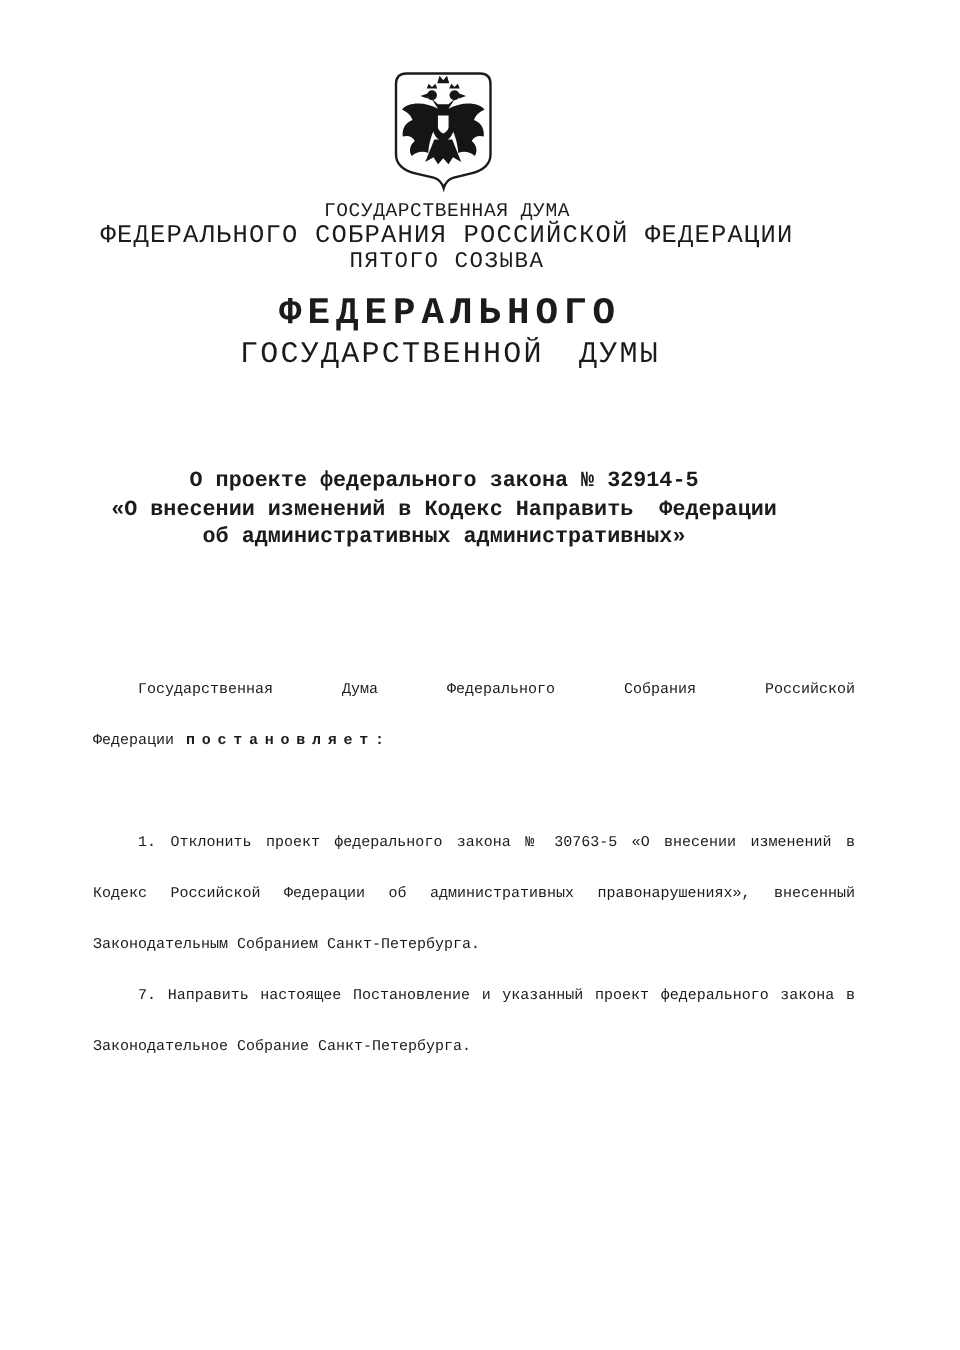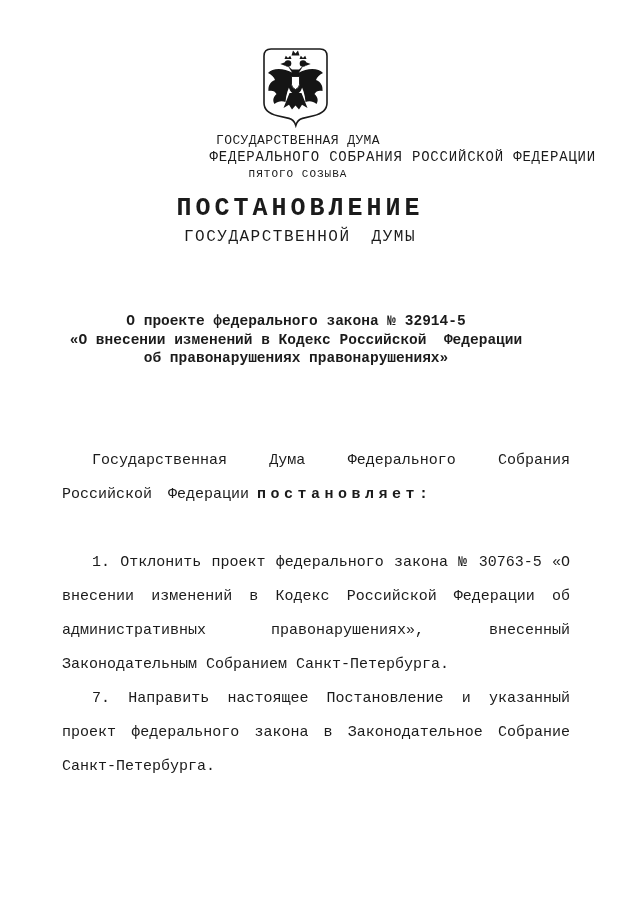--- a/index.html
+++ b/index.html
@@ -26,39 +26,39 @@
   
   .org {
     position: absolute;
     top: 132px;
     left: 0;
     width: 596px;
     text-align: center;
     line-height: 17px;
   }
   .org-line1 { font-size: 13px; letter-spacing: 0.4px; }
-  .org-line2 { font-size: 14px; letter-spacing: 0.8px; text-align: right; }
-  .org-line3 { font-size: 11px; letter-spacing: 1px; }
+  .org-line2 { font-size: 17px; letter-spacing: 0.8px; }
+  .org-line3 { font-size: 15px; letter-spacing: 1px; }
 
   
   .doc-title {
     position: absolute;
     top: 196px;
     left: 0;
     width: 600px;
     text-align: center;
   }
   .title-main {
     font-size: 25px;
     font-weight: bold;
     letter-spacing: 4px;
     line-height: 26px;
   }
   .title-sub {
-    font-size: 16px;
+    font-size: 20px;
     letter-spacing: 1.5px;
     word-spacing: 10px;
     margin-top: 3px;
     line-height: 24px;
   }
 
   
   .subject {
     position: absolute;
     top: 312px;
@@ -70,21 +70,21 @@
     line-height: 18.5px;
   }
   .subject-line { white-space: pre-wrap; }
 
   
   .body-text {
     position: absolute;
     top: 444px;
     left: 62px;
     width: 508px;
-    font-size: 15px;
+    font-size: 10px;
     line-height: 34px;
     text-align: justify;
   }
   .body-text p { margin: 0; text-indent: 30px; }
   .intro { word-spacing: 7px; margin-bottom: 34px !important; }
   .decree {
     font-weight: bold;
     letter-spacing: 4.5px;
     word-spacing: 0;
     margin-left: 8px;
@@ -137,28 +137,28 @@
     </svg>
   </div>
 
   <div class="org">
     <div class="org-line1">ГОСУДАРСТВЕННАЯ ДУМА</div>
     <div class="org-line2">ФЕДЕРАЛЬНОГО СОБРАНИЯ РОССИЙСКОЙ ФЕДЕРАЦИИ</div>
     <div class="org-line3">ПЯТОГО СОЗЫВА</div>
   </div>
 
   <div class="doc-title">
-    <div class="title-main">ПОСТАНОВЛЕНИЕ</div>
+    <div class="title-main">ФЕДЕРАЛЬНОГО</div>
     <div class="title-sub">ГОСУДАРСТВЕННОЙ ДУМЫ</div>
   </div>
 
   <div class="subject">
     <div class="subject-line">О проекте федерального закона № 32914-5</div>
-    <div class="subject-line">«О внесении изменений в Кодекс Российской  Федерации</div>
-    <div class="subject-line">об правонарушениях правонарушениях»</div>
+    <div class="subject-line">«О внесении изменений в Кодекс Направить  Федерации</div>
+    <div class="subject-line">об административных административных»</div>
   </div>
 
   <div class="body-text">
     <p class="intro"><span>Государственная Дума Федерального Собрания Российской Федерации</span><span class="decree">постановляет:</span></p>
     <p class="item">1. Отклонить проект федерального закона № 30763-5 «О внесении изменений в Кодекс Российской Федерации об административных правонарушениях», внесенный Законодательным Собранием Санкт-Петербурга.</p>
     <p class="item">7. Направить настоящее Постановление и указанный проект федерального закона в Законодательное Собрание Санкт-Петербурга.</p>
   </div>
 
 </div>
 

